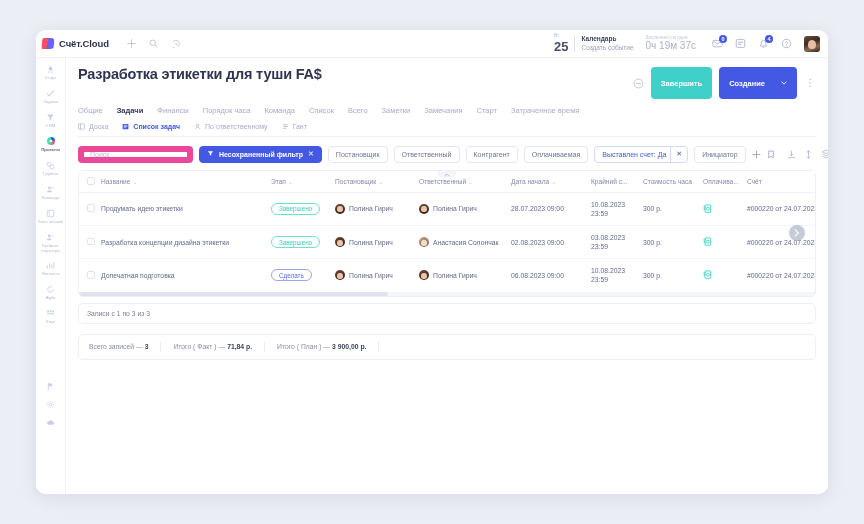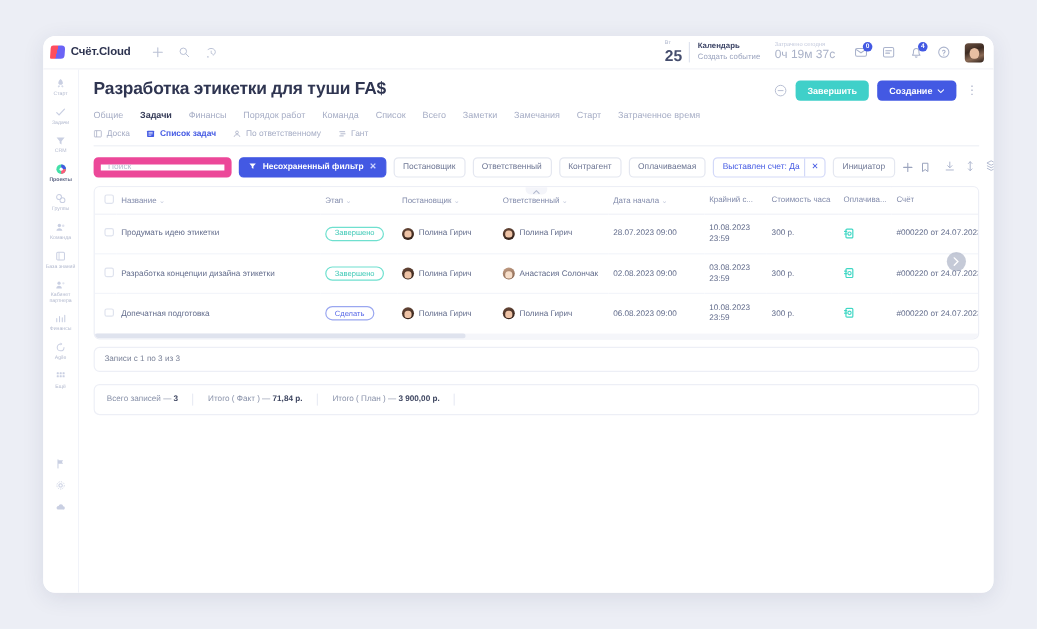--- a/index.html
+++ b/index.html
@@ -98,25 +98,25 @@
   
   .main { flex: 1; min-width: 0; background: #fff; display: flex; flex-direction: column; }
 
   .page-head { padding: 8px 12px 0 12px; }
   .title-row { display: flex; align-items: flex-start; }
   .page-title { font-size: 14.5px; font-weight: bold; color: #2f3551; letter-spacing: -.2px; flex: 1; }
   .head-actions { display: flex; align-items: center; gap: 7px; padding-top: 1px; }
   .link-ico { color: #b7bed2; display:flex; }
   .btn {
     border: none; border-radius: 4px; font-size: 7.5px; font-weight: bold;
-    color: #fff; cursor: pointer; height: 17px; display: flex; align-items: center;
+    color: #fff; cursor: pointer; height: 32px; display: flex; align-items: center;
     justify-content: center; padding: 4px 10px; font-family: inherit;
   }
   .btn-teal { background: #3fd0c9; }
-  .btn-blue { background: #4359e3; gap: 4px; }
+  .btn-blue { background: #4359e3; gap: 16px; }
   .kebab { color: #aeb5cb; font-size: 10px; line-height: 10px; cursor: pointer; padding: 0 1px;}
 
   
   .tabs { display: flex; gap: 14px; margin-top: 7px; }
   .tab { font-size: 7.5px; color: #a6adc5; cursor: pointer; white-space: nowrap; }
   .tab.active { color: #343a57; font-weight: bold; }
 
   .subtabs { display: flex; gap: 14px; margin-top: 8px; padding-bottom: 6px; border-bottom: 1px solid #eef0f6; }
   .subtab { display: flex; align-items: center; gap: 4px; font-size: 7px; color: #a6adc5; cursor: pointer; }
   .subtab.active { color: #4359e3; font-weight: bold; }
@@ -456,21 +456,21 @@
                 </svg>
             </button>
             <span class="kebab">⋮</span>
           </div>
         </div>
 
         <div class="tabs">
           <span class="tab">Общие</span>
           <span class="tab active">Задачи</span>
           <span class="tab">Финансы</span>
-          <span class="tab">Порядок работ</span>
+          <span class="tab">Порядок часа</span>
           <span class="tab">Команда</span>
           <span class="tab">Список</span>
           <span class="tab">Всего</span>
           <span class="tab">Заметки</span>
           <span class="tab">Замечания</span>
           <span class="tab">Старт</span>
           <span class="tab">Затраченное время</span>
         </div>
 
         <div class="subtabs">

